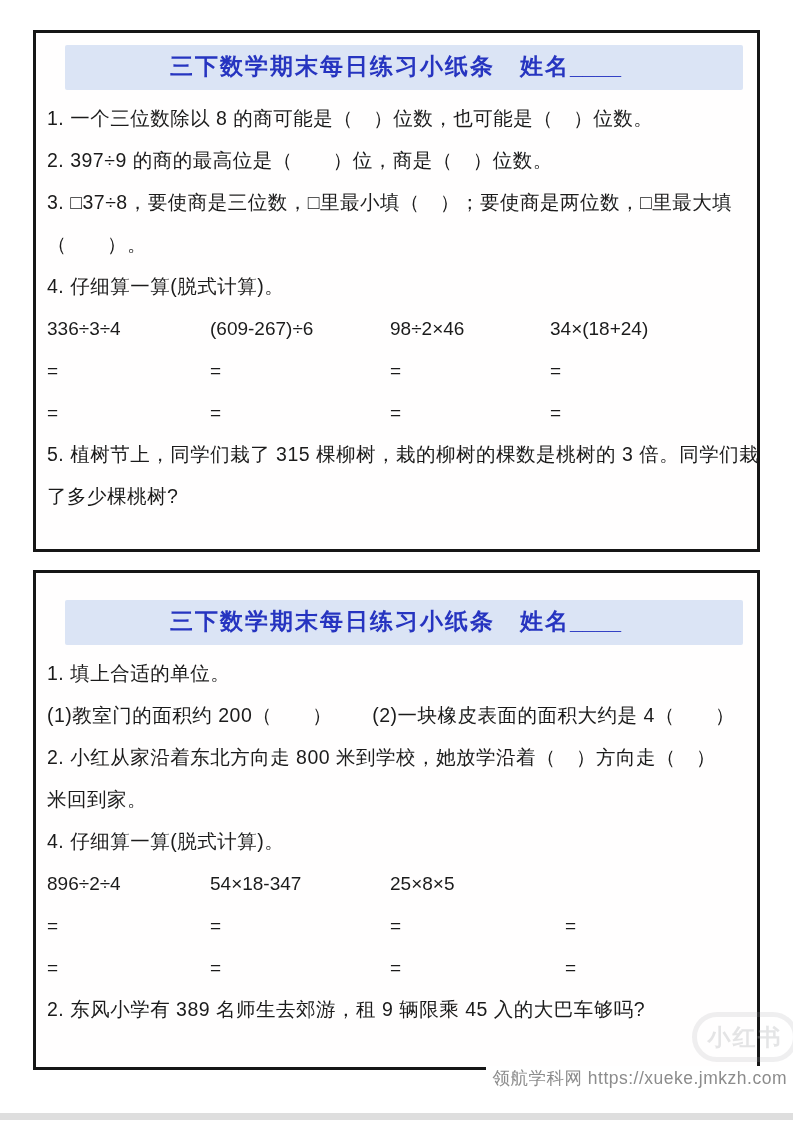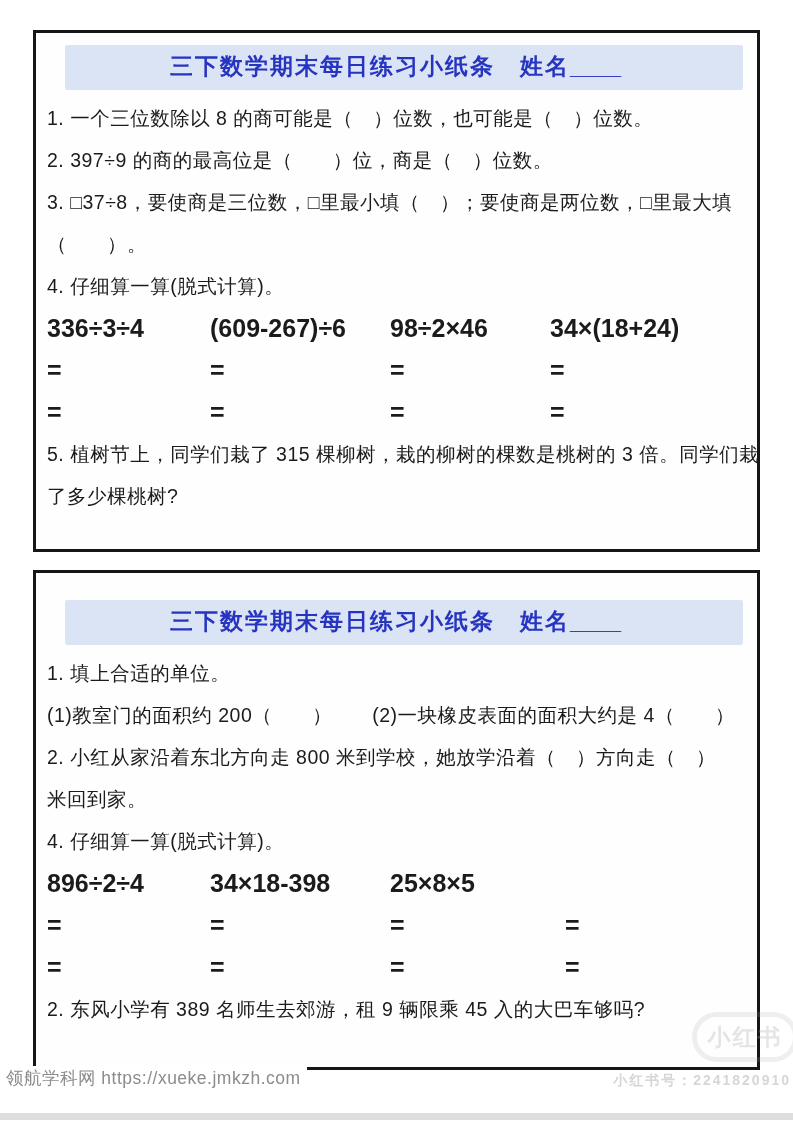--- a/index.html
+++ b/index.html
@@ -36,30 +36,29 @@
     margin:19px 0 0 0;
     font-size:19.5px;
     line-height:23px;
     letter-spacing:0.5px;
     white-space:nowrap;
   }
   .sheet .row:first-of-type{margin-top:17px;}
   .eq-grid{
     display:grid;
     margin-top:19px;
-    font-size:25px;
+    font-size:19px;
     line-height:23px;
-    font-weight:bold;
   }
   .g1{grid-template-columns:163px 180px 160px 1fr;}
   .g2{grid-template-columns:163px 180px 175px 1fr;}
   .eq-grid span{white-space:nowrap;}
   .footer{
     position:absolute;top:1066px;left:0;right:0;
-    text-align:left;z-index:3;
+    text-align:right;z-index:3;
   }
   .footer .site{
     display:inline-block;
     background:#ffffff;
     color:#8c8c8c;
     font-size:17.5px;
     padding:0 6px;
     letter-spacing:0.5px;
   }
   .wm-id{
@@ -123,21 +122,21 @@
     <div class="band"><span>三下数学期末每日练习小纸条　姓名</span><span class="uline">____</span></div>
 
     <p class="row">1. 填上合适的单位。</p>
     <p class="row">(1)教室门的面积约 200（　　）　　(2)一块橡皮表面的面积大约是 4（　　）</p>
     <p class="row">2. 小红从家沿着东北方向走 800 米到学校，她放学沿着（　）方向走（　）</p>
     <p class="row">米回到家。</p>
     <p class="row">4. 仔细算一算(脱式计算)。</p>
 
     <div class="eq-grid g2">
       <span>896÷2÷4</span>
-      <span>34×18-398</span>
+      <span>54×18-347</span>
       <span>25×8×5</span>
     </div>
     <div class="eq-grid g2">
       <span>=</span>
       <span>=</span>
       <span>=</span>
       <span>=</span>
     </div>
     <div class="eq-grid g2">
       <span>=</span>

